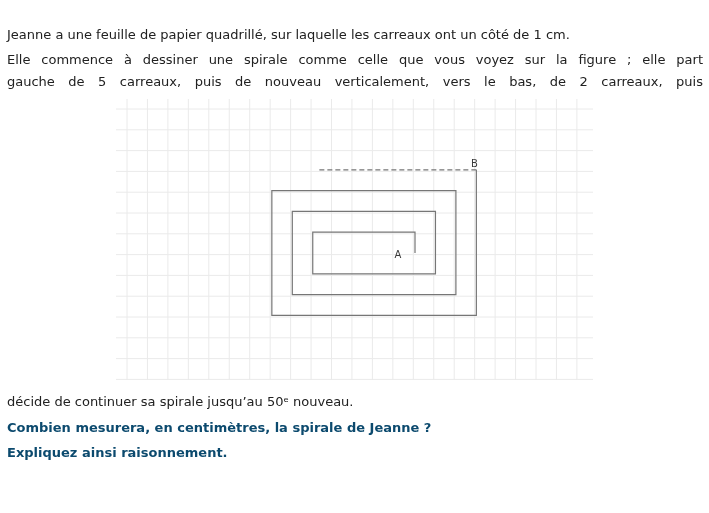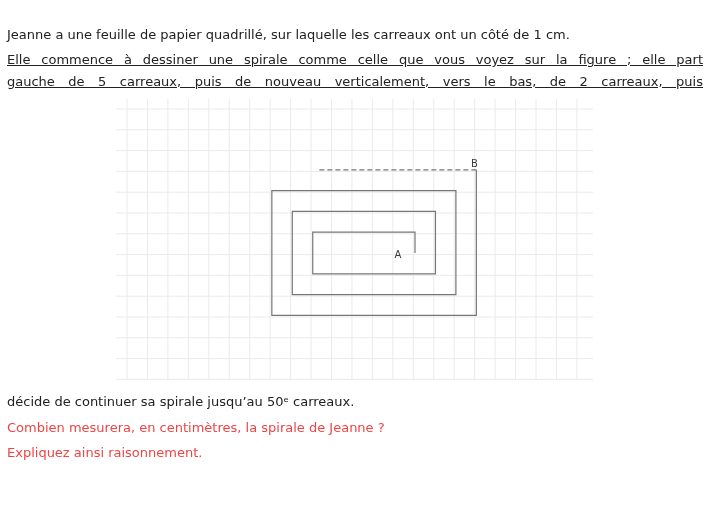--- a/index.html
+++ b/index.html
@@ -12,31 +12,31 @@
     font-family: "DejaVu Sans", sans-serif;
     font-size: 13px;
     line-height: 22px;
     color: #212121;
     background: #ffffff;
     overflow: hidden;
     margin-top: 21px;
   }
   p { margin: 0; }
   .para { margin: 0; }
-  .para-desc { margin-top: 3px; text-decoration: underline; }
+  .para-desc { margin-top: 3px; }
   .jline { text-align: justify; text-align-last: justify; text-justify: inter-word; }
   .jline-last { text-align: left; }
   .figure-wrap {
     width: 477px;
     height: 281px;
     margin: 6px 0 11px 109px;
   }
   .figure-wrap svg { display: block; }
   svg text { font-family: "DejaVu Sans", sans-serif; }
-  .bold-q { font-weight: normal; color: #ef4444; }
+  .bold-q { font-weight: bold; color: #0c4a6e; }
   .bold-q1 { margin-top: 4px; }
   .bold-q2 { margin-top: 3px; }
 </style>
 </head>
 <body>
 
 <div class="page">
 
   <p class="para">Jeanne a une feuille de papier quadrillé, sur laquelle les carreaux ont un côté de 1 cm.</p>
 
@@ -87,20 +87,20 @@
           <line x1="0" y1="280.4000000000001" x2="477" y2="280.4000000000001" stroke="#eaeaea" stroke-width="1"></line>
         </g>
         <polyline points="299,154 299,133.2 196.75,133.2 196.75,174.79999999999998 319.45,174.79999999999998 319.45,112.39999999999998 176.29999999999998,112.39999999999998 176.29999999999998,195.59999999999997 339.9,195.59999999999997 339.9,91.59999999999997 155.85,91.59999999999997 155.85,216.39999999999998 360.35,216.39999999999998 360.35,70.79999999999998" fill="none" stroke="#767676" stroke-width="1.2"></polyline>
         <line x1="360.35" y1="70.79999999999998" x2="201.86250000000004" y2="70.79999999999998" stroke="#767676" stroke-width="1.2" stroke-dasharray="5,3"></line>
         <text x="282" y="158.5" text-anchor="middle" font-size="10" fill="#3a3a3a">A</text>
         <text x="358.35" y="68.29999999999998" text-anchor="middle" font-size="10" fill="#3a3a3a">B</text>
       </svg>
   </div>
 
   <div class="para">
-    <div class="jline-last">décide de continuer sa spirale jusqu’au 50ᵉ carreaux.</div>
+    <div class="jline-last">décide de continuer sa spirale jusqu’au 50ᵉ nouveau.</div>
   </div>
 
   <p class="bold-q bold-q1">Combien mesurera, en centimètres, la spirale de Jeanne ?</p>
 
   <p class="bold-q bold-q2">Expliquez ainsi raisonnement.</p>
 
 </div>
 
 </body></html>

